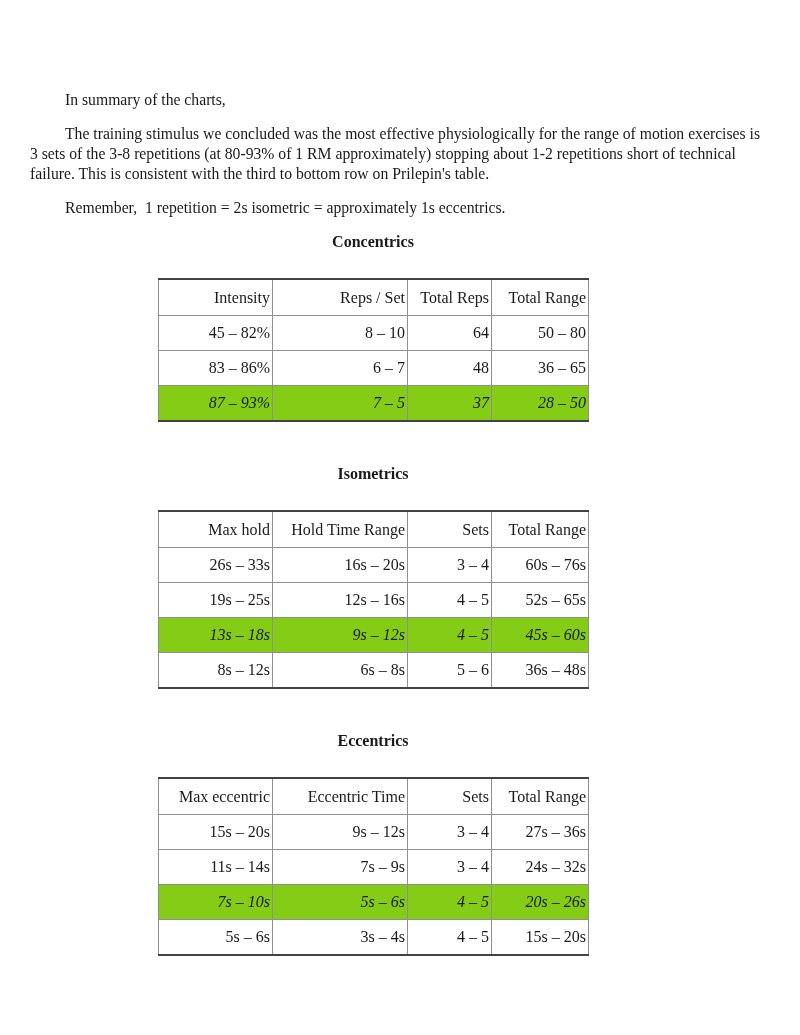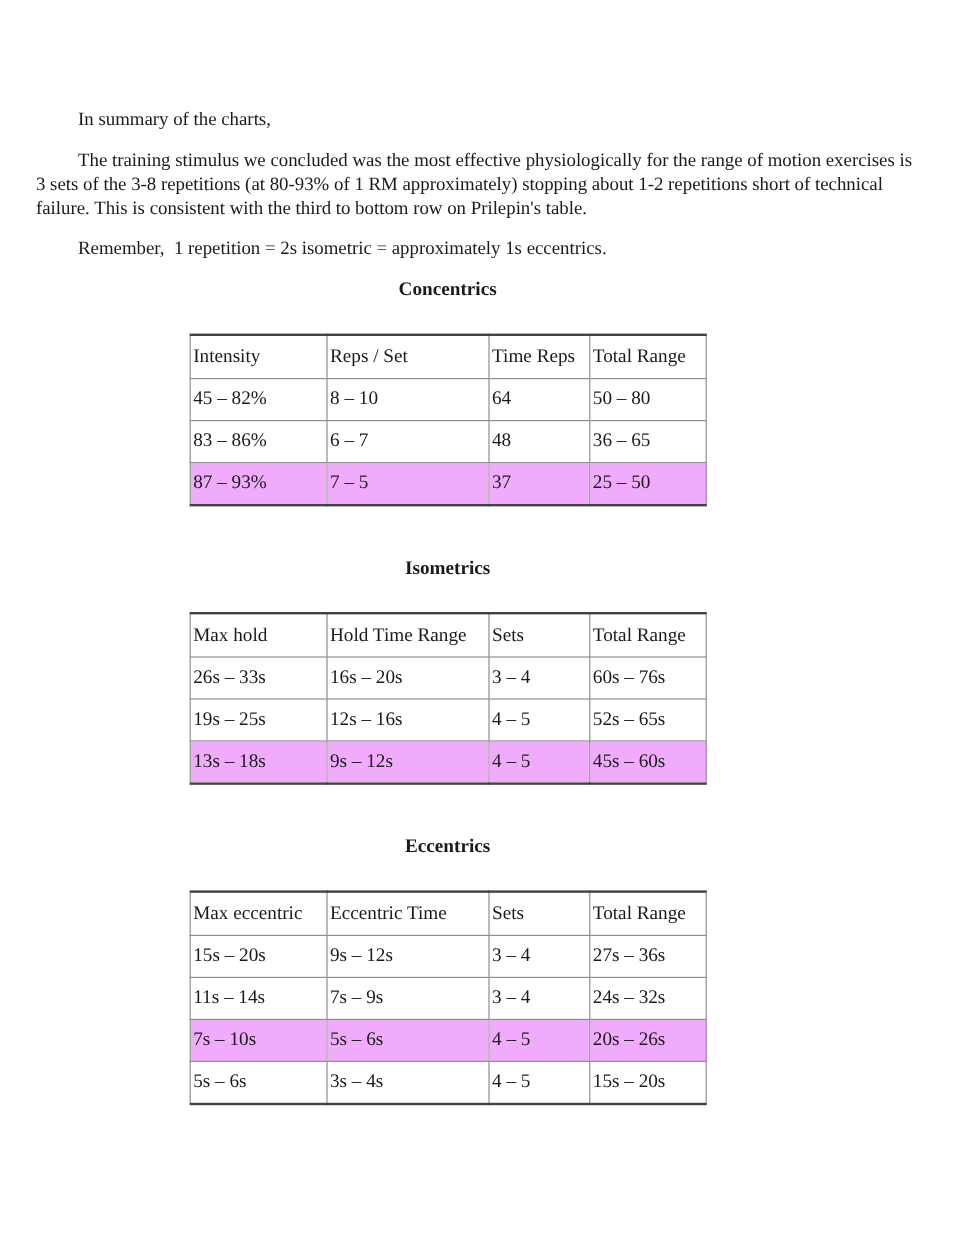--- a/index.html
+++ b/index.html
@@ -39,29 +39,29 @@
     margin: 26px 0 0 128px;
     border-collapse: collapse;
     table-layout: fixed;
     border-left: 1px solid #8f8f8f;
     border-right: 1px solid #8f8f8f;
     border-top: 2px solid #424242;
     border-bottom: 2px solid #424242;
   }
   table.tbl td {
     border: 1px solid #8f8f8f;
-    text-align: left;
+    text-align: right;
     vertical-align: middle;
     font-size: 16px;
     padding: 0 2px;
     height: 34px;
     overflow: hidden;
   }
   table.tbl thead td { height: 35px; }
-  table.tbl tr.highlight td { background: #f0abfc; }
+  table.tbl tr.highlight td { background: #84cc16; font-style: italic; }
   col.c1 { width: 114px; }
   col.c2 { width: 135px; }
   col.c3 { width: 84px; }
   col.c4 { width: 97px; }
 </style>
 </head>
 <body>
 
 <div class="page">
 
@@ -74,42 +74,42 @@
     <colgroup>
         <col class="c1">
         <col class="c2">
         <col class="c3">
         <col class="c4">
       </colgroup>
     <thead>
       <tr>
         <td>Intensity</td>
         <td>Reps / Set</td>
-        <td>Time Reps</td>
+        <td>Total Reps</td>
         <td>Total Range</td>
       </tr>
     </thead>
     <tbody>
       <tr>
         <td>45 – 82%</td>
         <td>8 – 10</td>
         <td>64</td>
         <td>50 – 80</td>
       </tr>
       <tr>
         <td>83 – 86%</td>
         <td>6 – 7</td>
         <td>48</td>
         <td>36 – 65</td>
       </tr>
       <tr class="highlight">
         <td>87 – 93%</td>
         <td>7 – 5</td>
         <td>37</td>
-        <td>25 – 50</td>
+        <td>28 – 50</td>
       </tr>
     </tbody>
   </table>
 
   <h2 class="tbl-title">Isometrics</h2>
   <table class="tbl">
     <colgroup>
         <col class="c1">
         <col class="c2">
         <col class="c3">
@@ -135,20 +135,26 @@
         <td>12s – 16s</td>
         <td>4 – 5</td>
         <td>52s – 65s</td>
       </tr>
       <tr class="highlight">
         <td>13s – 18s</td>
         <td>9s – 12s</td>
         <td>4 – 5</td>
         <td>45s – 60s</td>
       </tr>
+      <tr>
+        <td>8s – 12s</td>
+        <td>6s – 8s</td>
+        <td>5 – 6</td>
+        <td>36s – 48s</td>
+      </tr>
     </tbody>
   </table>
 
   <h2 class="tbl-title">Eccentrics</h2>
   <table class="tbl">
     <colgroup>
         <col class="c1">
         <col class="c2">
         <col class="c3">
         <col class="c4">

